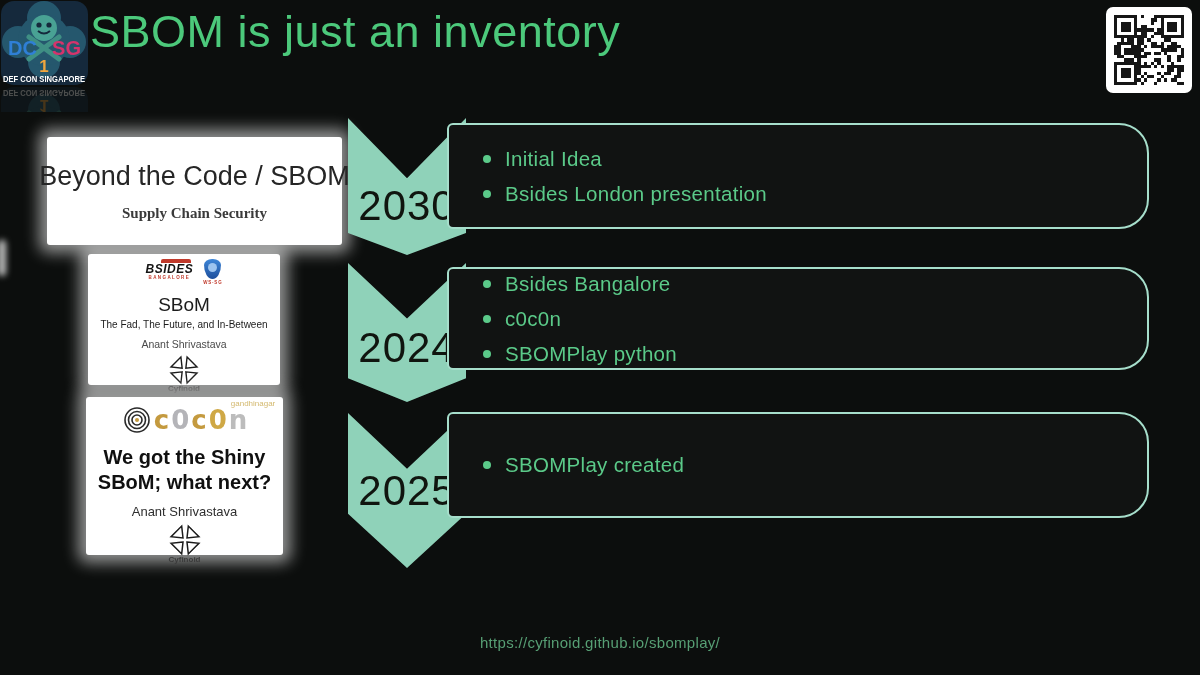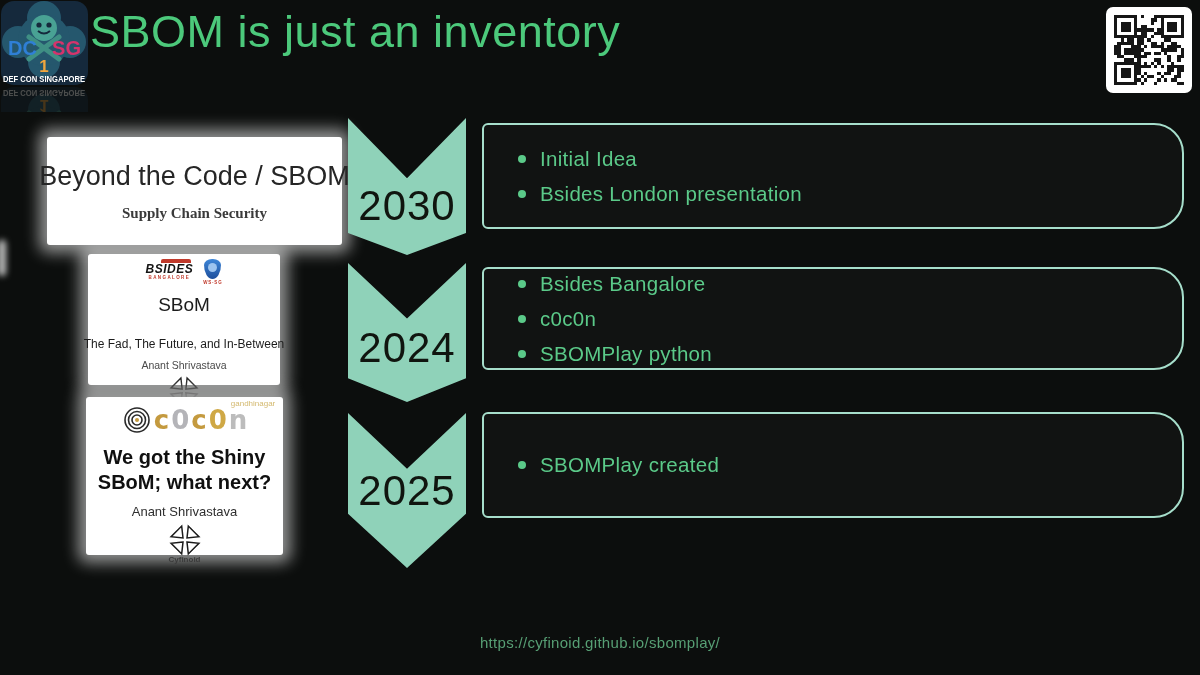--- a/index.html
+++ b/index.html
@@ -40,42 +40,42 @@
   .bsides .roof{width:30px;height:4px;background:#c0392b;border-radius:2px 2px 0 0;margin-left:14px;}
   .bsides .bs-name{font-size:12px;font-weight:800;font-style:italic;color:#141414;letter-spacing:.5px;}
   .bsides .bs-city{font-size:4.5px;font-weight:700;color:#c0392b;letter-spacing:1.4px;margin-top:1px;}
   .shield-col{display:flex;flex-direction:column;align-items:center;}
   .shield{width:17px;height:20px;background:linear-gradient(#3d86d8,#1d4f9c);
       border-radius:8px 8px 50% 50%/6px 6px 70% 70%;position:relative;}
   .shield::after{content:"";position:absolute;left:4px;top:4px;width:9px;height:9px;
       border-radius:50%;background:#9cc4ef;}
   .shield-cap{font-size:4.5px;font-weight:700;color:#c0392b;letter-spacing:.8px;margin-top:1px;}
   .c2-title{font-size:19px;font-weight:400;color:#1c1c1c;margin-top:9px;}
-  .c2-sub{font-size:12px;font-weight:400;color:#1c1c1c;white-space:nowrap;margin-top:21px;}
+  .c2-sub{font-size:10px;font-weight:400;color:#1c1c1c;white-space:nowrap;margin-top:3px;}
   .c2-author{font-size:10.5px;color:#4a4a4a;margin-top:8px;}
   .cyf{display:flex;flex-direction:column;align-items:center;margin-top:6px;}
   .cyf svg{transform:rotate(45deg);}
   .cyf .cyf-name{font-size:8px;font-weight:700;color:#3c3c3c;margin-top:0px;}
   
   .cocon{position:relative;display:flex;align-items:center;gap:2px;margin-top:8px;height:34px;}
   .cocon .sup{position:absolute;right:-28px;top:-6px;font-size:8px;font-weight:400;color:#c9a84c;opacity:.8;}
   .cocon .lt{font-size:26px;font-weight:800;line-height:1;font-family:"DejaVu Sans",sans-serif;}
   .g1{color:#c49a3f;} .s1{color:#b4b4b8;} .g2{color:#c49a3f;} .g3{color:#cfa845;} .s2{color:#bcbcbc;}
   .c3-title{font-size:20px;font-weight:800;color:#101010;text-align:center;line-height:1.25;margin-top:10px;width:185px;}
   .c3-author{font-size:13px;color:#2e2e2e;margin-top:9px;}
   
   .chev{position:absolute;left:348px;width:118px;background:var(--chevron,#8fd2b9);}
   .chev .year{position:absolute;left:0;right:0;text-align:center;
       font-size:42px;color:#10150f;letter-spacing:1px;}
   .chev1{top:118px;height:137px;clip-path:polygon(0 0,50% 44%,100% 0,100% 84%,50% 100%,0 84%);}
   .chev2{top:263px;height:139px;clip-path:polygon(0 0,50% 40%,100% 0,100% 83%,50% 100%,0 83%);}
   .chev3{top:413px;height:155px;clip-path:polygon(0 0,50% 36%,100% 0,100% 65%,50% 100%,0 65%);}
   .chev1 .year{top:47%;} .chev2 .year{top:44%;} .chev3 .year{top:35%;}
   
-  .tbox{position:absolute;left:482px;width:702px;background:#111312;
+  .tbox{position:absolute;left:447px;width:702px;background:#111312;
       border:2px solid var(--boxborder,#a6decb);
       border-radius:6px 30px 30px 6px;box-sizing:border-box;
       display:flex;flex-direction:column;justify-content:center;gap:11px;
       padding-left:34px;}
   .tbox1{top:123px;height:106px;}
   .tbox2{top:267px;height:103px;}
   .tbox3{top:412px;height:106px;}
   .bullet-row{display:flex;align-items:center;gap:14px;}
   .bullet-dot{width:8px;height:8px;border-radius:50%;background:var(--bullet,#55c983);flex:0 0 auto;}
   .bullet-text{font-size:20.5px;color:var(--bullet,#5bca89);letter-spacing:.3px;}

